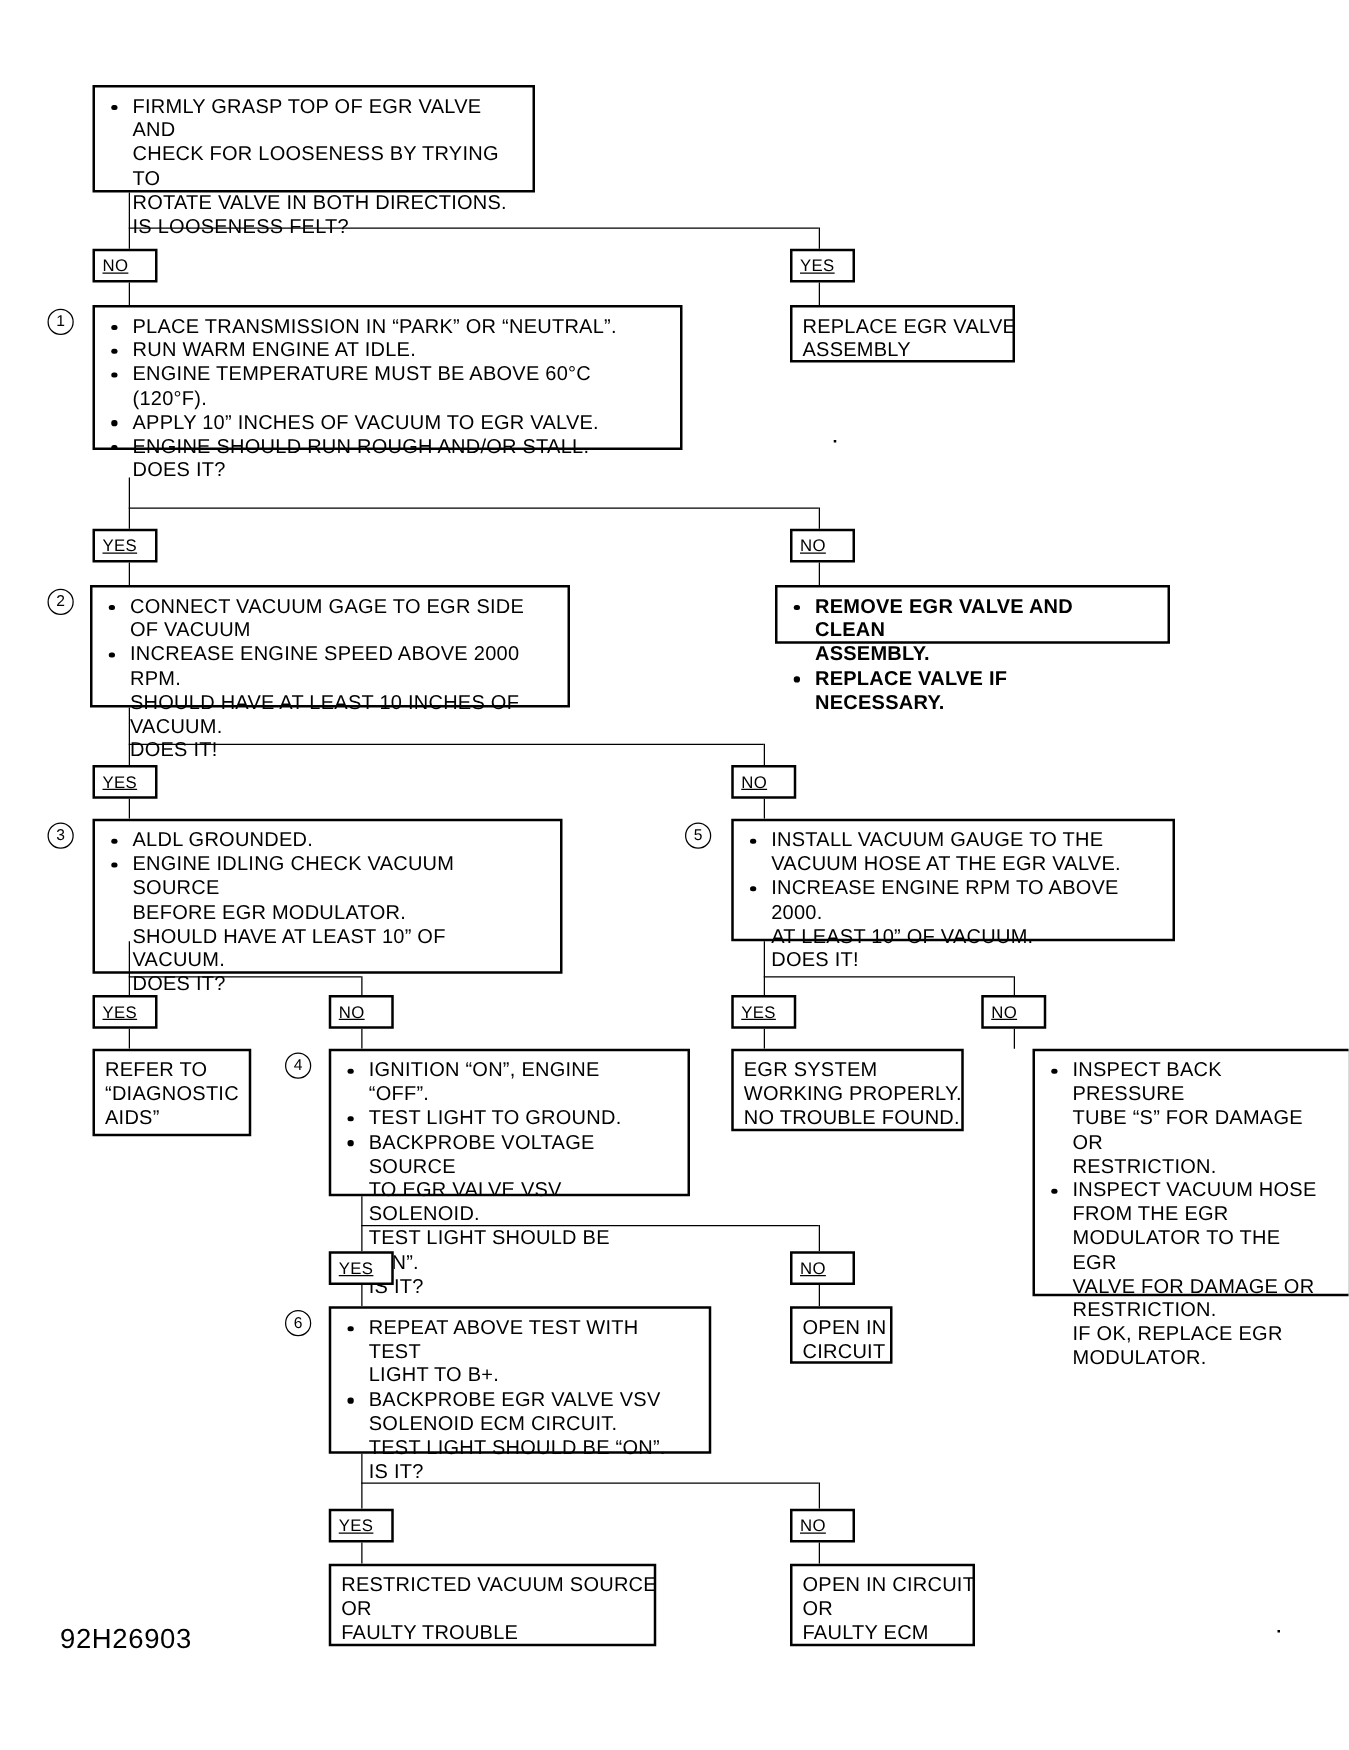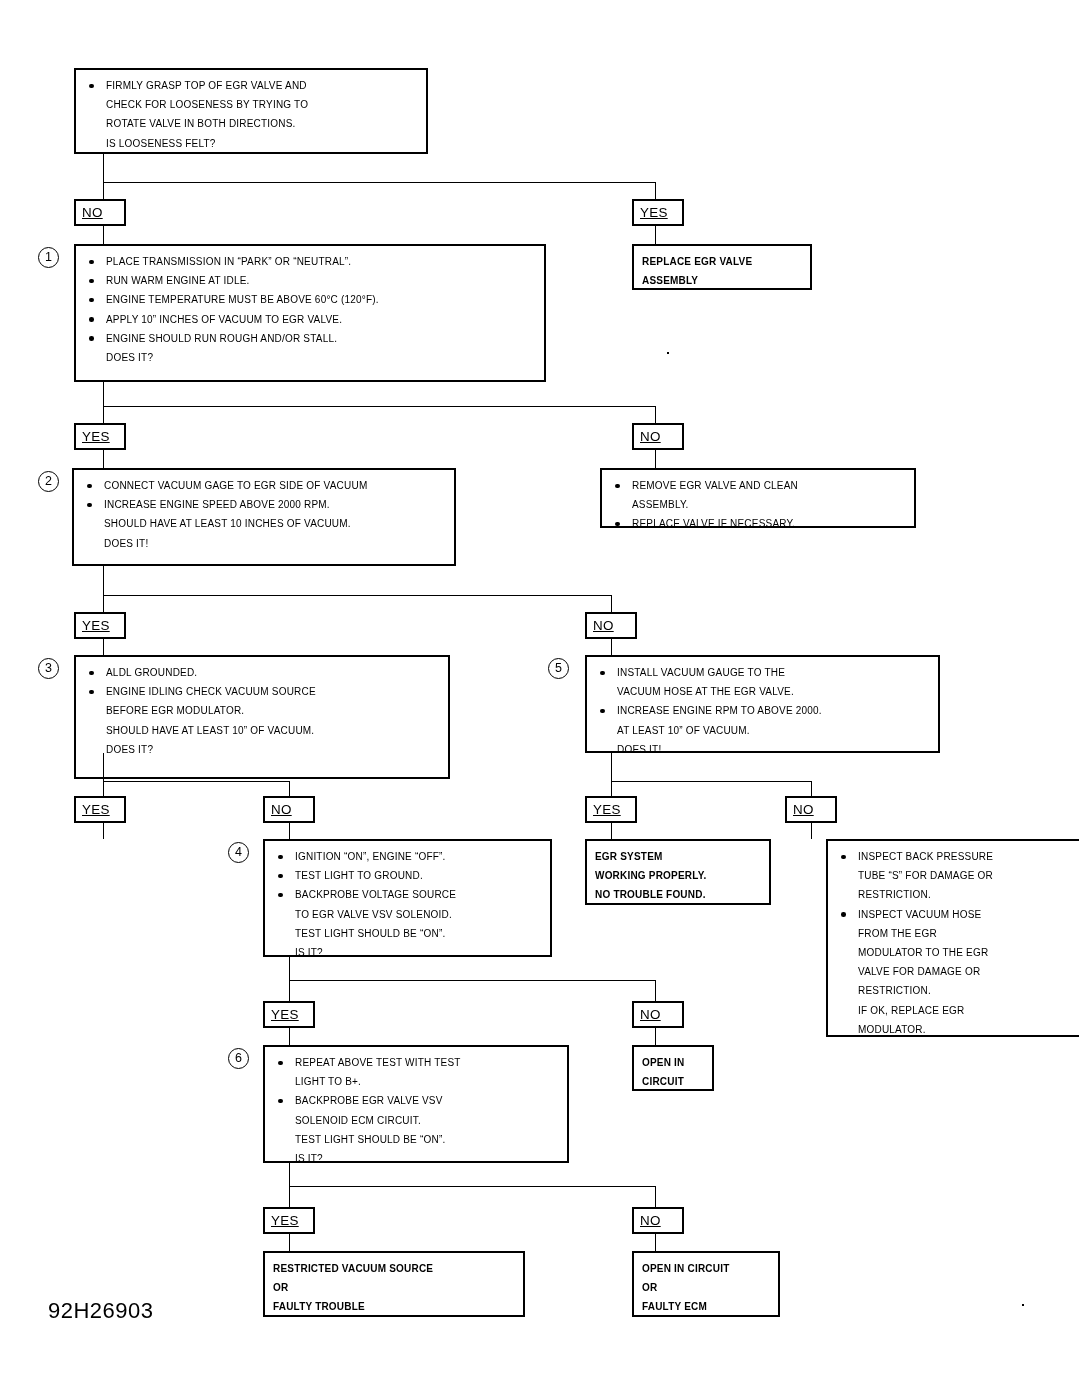--- a/index.html
+++ b/index.html
@@ -18,21 +18,21 @@
     background: #ffffff;
     overflow: hidden;
   }
 
   
   .fbox {
     position: absolute;
     box-sizing: border-box;
     border: 2px solid #000;
     background: #fff;
-    font-size: 10px;
+    font-size: 16px;
     line-height: 19.2px;
     letter-spacing: 0.2px;
     padding: 6px 20px 7px 8px;
     font-family: "Liberation Sans", sans-serif;
   }
 
   
   .blist {
     margin: 0;
     padding: 0;
@@ -50,21 +50,21 @@
     top: 7.5px;
     width: 4.5px;
     height: 4.5px;
     background: #000;
     border-radius: 50%;
   }
   .blist > li.nobul { padding-left: 22px; }
   .blist > li.nobul::before { display: none; }
 
   .plain { margin: 0; padding: 0; }
-  .plain > div { white-space: pre; font-weight: bold; }
+  .plain > div { white-space: pre; }
 
   
   .ynbox {
     position: absolute;
     box-sizing: border-box;
     border: 2px solid #000;
     background: #fff;
     font-size: 13.4px;
     line-height: 20px;
     height: 27px;
@@ -139,42 +139,42 @@
   <div class="vline" style="left:655px; top:226px; height:18px;"></div>
 
   <div class="fbox" style="left:632px; top:244px; width:180px; height:46px;">
     <div class="plain">
       <div>REPLACE EGR VALVE</div>
       <div>ASSEMBLY</div>
     </div>
   </div>
 
   <div class="stepnum" style="left:38px; top:247px;">1</div>
-  <div class="fbox" style="left:74px; top:244px; width:472px; height:138px;">
+  <div class="fbox" style="left:74px; top:244px; width:472px; height:116px;">
     <ul class="blist">
       <li>PLACE TRANSMISSION IN “PARK” OR “NEUTRAL”.</li>
       <li>RUN WARM ENGINE AT IDLE.</li>
       <li>ENGINE TEMPERATURE MUST BE ABOVE 60°C (120°F).</li>
       <li>APPLY 10” INCHES OF VACUUM TO EGR VALVE.</li>
       <li>ENGINE SHOULD RUN ROUGH AND/OR STALL.</li>
       <li class="nobul">DOES IT?</li>
     </ul>
   </div>
 
   <div class="vline" style="left:103px; top:382px; height:42px;"></div>
   <div class="hline" style="left:103px; top:406px; width:552px;"></div>
   <div class="vline" style="left:655px; top:406px; height:18px;"></div>
 
   <div class="ynbox" style="left:74px; top:423px; width:52px;"><span>YES</span></div>
   <div class="ynbox" style="left:632px; top:423px; width:52px;"><span>NO</span></div>
 
   <div class="vline" style="left:103px; top:450px; height:18px;"></div>
   <div class="vline" style="left:655px; top:450px; height:18px;"></div>
 
-  <div class="fbox" style="left:600px; top:468px; width:316px; height:60px;">
+  <div class="fbox" style="left:620px; top:468px; width:316px; height:47px;font-weight:bold;">
     <ul class="blist">
       <li>REMOVE EGR VALVE AND CLEAN</li>
       <li class="nobul">ASSEMBLY.</li>
       <li>REPLACE VALVE IF NECESSARY.</li>
     </ul>
   </div>
 
   <div class="stepnum" style="left:38px; top:471px;">2</div>
   <div class="fbox" style="left:72px; top:468px; width:384px; height:98px;">
     <ul class="blist">
@@ -230,20 +230,27 @@
   <div class="vline" style="left:611px; top:753px; height:44px;"></div>
   <div class="hline" style="left:611px; top:781px; width:200px;"></div>
   <div class="vline" style="left:811px; top:781px; height:16px;"></div>
 
   <div class="ynbox" style="left:585px; top:796px; width:52px;"><span>YES</span></div>
   <div class="ynbox" style="left:785px; top:796px; width:52px;"><span>NO</span></div>
 
   <div class="vline" style="left:611px; top:823px; height:16px;"></div>
   <div class="vline" style="left:811px; top:823px; height:16px;"></div>
 
+  <div class="fbox" style="left:74px; top:839px; width:127px; height:70px;">
+    <div class="plain">
+      <div>REFER TO</div>
+      <div>“DIAGNOSTIC</div>
+      <div>AIDS”</div>
+    </div>
+  </div>
 
   <div class="stepnum" style="left:228px; top:842px;">4</div>
   <div class="fbox" style="left:263px; top:839px; width:289px; height:118px;">
     <ul class="blist">
       <li>IGNITION “ON”, ENGINE “OFF”.</li>
       <li>TEST LIGHT TO GROUND.</li>
       <li>BACKPROBE VOLTAGE SOURCE</li>
       <li class="nobul">TO EGR VALVE VSV SOLENOID.</li>
       <li class="nobul">TEST LIGHT SHOULD BE “ON”.</li>
       <li class="nobul">IS IT?</li>

